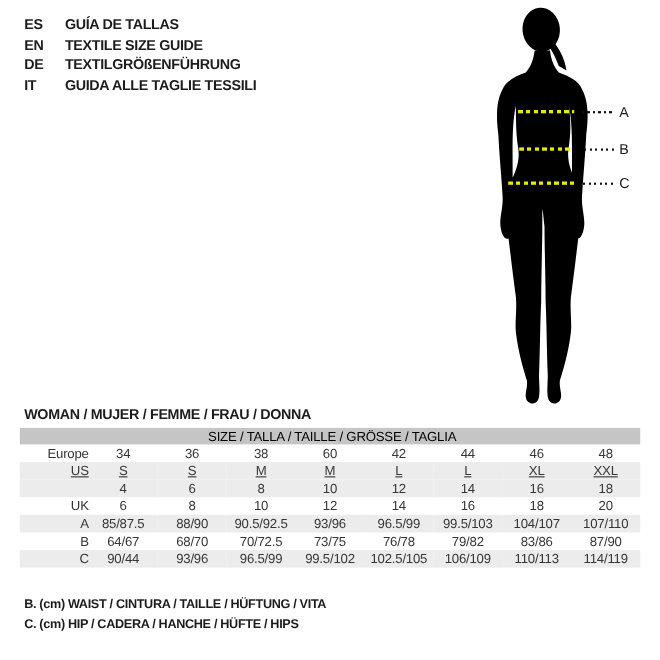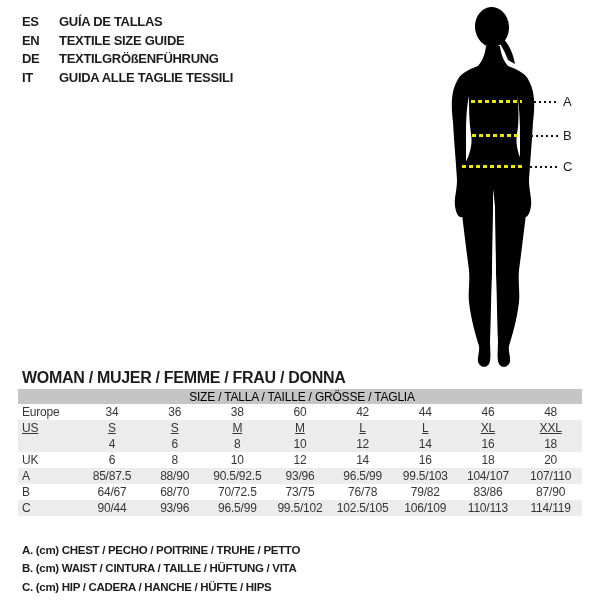--- a/index.html
+++ b/index.html
@@ -21,30 +21,30 @@
   .m-a-line{left:471px;top:100px;width:51px;}
   .m-a-dots{left:529px;top:101px;width:30px;}
   .m-a-label{left:563px;top:94px;}
   .m-b-line{left:472px;top:134px;width:47px;}
   .m-b-dots{left:531px;top:135px;width:28px;}
   .m-b-label{left:563px;top:128px;}
   .m-c-line{left:462px;top:165px;width:63px;}
   .m-c-dots{left:530px;top:166px;width:29px;}
   .m-c-label{left:563px;top:159px;}
   
-  .section-title{position:absolute;left:22px;top:369px;font-size:16px;
+  .section-title{position:absolute;left:22px;top:369px;font-size:13px;
     font-weight:bold;color:#1c1c1c;letter-spacing:-0.3px;}
   
   .size-table{position:absolute;left:18px;top:389px;width:564px;
     border-collapse:collapse;table-layout:fixed;font-size:12px;color:#363636;
     letter-spacing:-0.2px;}
   .size-table th{font-weight:normal;text-align:center;height:15px;
     padding:0 0 0 4px;color:#000000;}
   .size-table td{height:16px;padding:0;text-align:center;font-weight:normal;}
-  .size-table td.rowlabel{text-align:left;padding-left:4px;width:80px;}
+  .size-table td.rowlabel{text-align:right;padding-left:4px;width:80px;}
   
   .legend{position:absolute;left:22px;top:541px;}
   .legend-row{font-size:11.5px;font-weight:bold;color:#1c1c1c;
     line-height:18.4px;letter-spacing:-0.3px;}
 </style>
 </head>
 <body>
 
 <div class="lang-block">
     <div class="lang-row">
@@ -214,16 +214,15 @@
         <td>99.5/102</td>
         <td>102.5/105</td>
         <td>106/109</td>
         <td>110/113</td>
         <td>114/119</td>
       </tr>
     </tbody>
 </table>
 
 <div class="legend">
-    <div class="legend-row">A. (cm) CHEST / PECHO / POITRINE / TRUHE / PETTO</div>
     <div class="legend-row">B. (cm) WAIST / CINTURA / TAILLE / HÜFTUNG / VITA</div>
     <div class="legend-row">C. (cm) HIP / CADERA / HANCHE / HÜFTE / HIPS</div>
   </div>
 
 </body></html>

